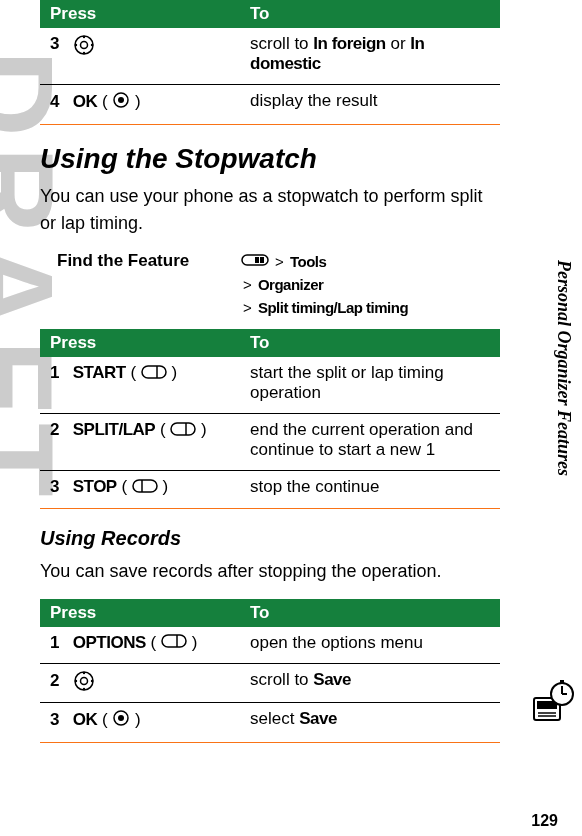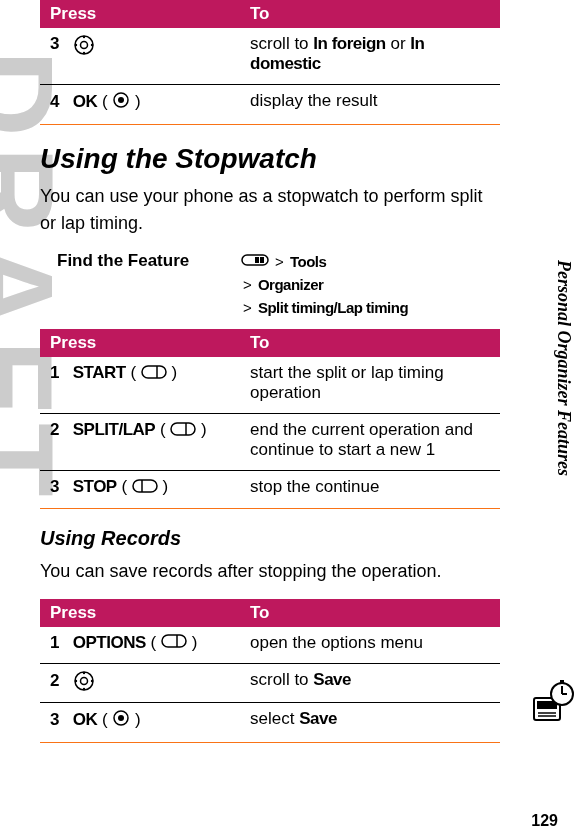--- a/index.html
+++ b/index.html
@@ -35,21 +35,21 @@
   .content {
     position: relative;
     z-index: 1;
   }
   table.instr {
     width: 460px;
     border-collapse: collapse;
     margin-bottom: 6px;
   }
   table.instr th {
-    background: #be185d;
+    background: #15803d;
     color: #fff;
     text-align: left;
     font-weight: bold;
     padding: 4px 10px;
     font-size: 17px;
   }
   table.instr th.press { width: 200px; }
   table.instr td {
     padding: 6px 10px 10px 10px;
     vertical-align: top;

